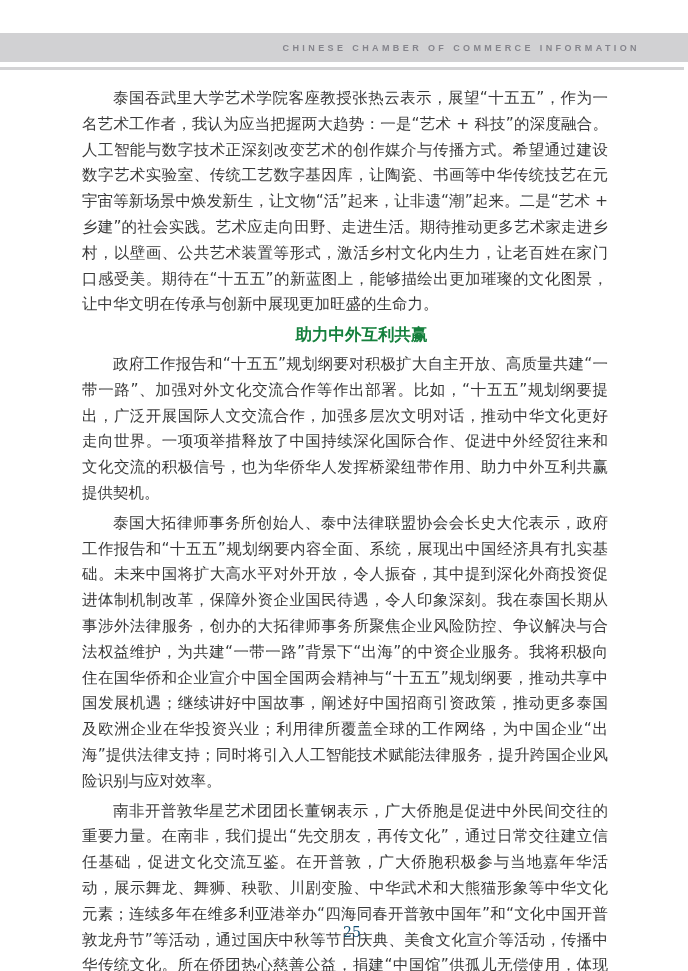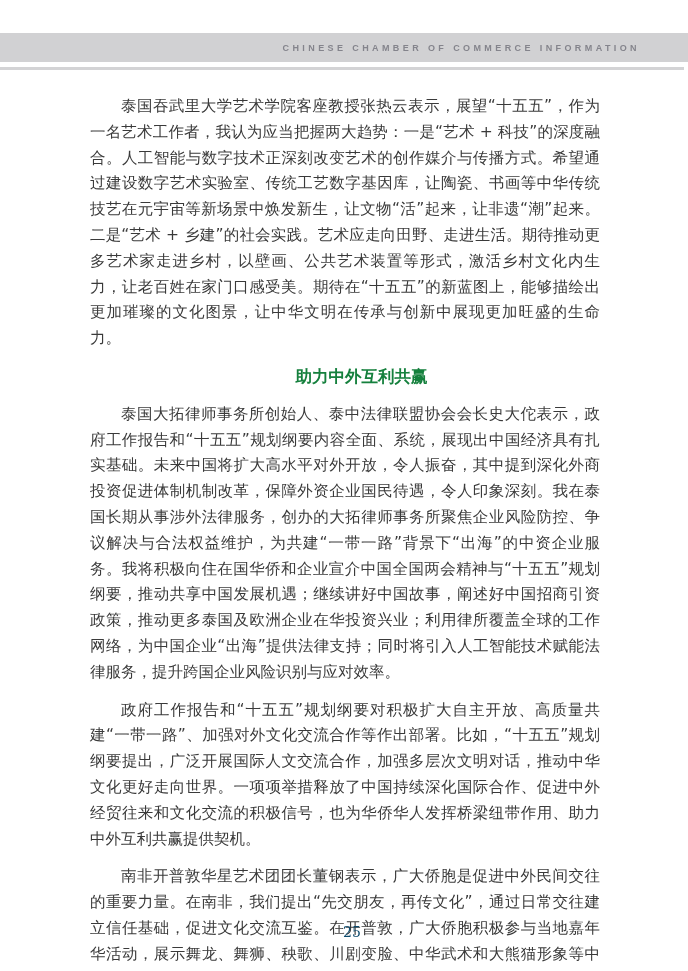--- a/index.html
+++ b/index.html
@@ -49,21 +49,21 @@
     top: 82px;
     left: 78px;
     width: 534px;
     color: #3a3a3a;
     font-size: 15.5px;
     line-height: 25.8px;
     text-align: justify;
     text-justify: inter-ideograph;
   }
   .content p {
-    margin: 12px;
+    margin: 4px;
     padding: 0;
     text-indent: 2em;
   }
   .section-heading {
     margin: 0;
     padding: 0;
     text-indent: 0;
     text-align: center;
     font-weight: bold;
     font-size: 16.5px;
@@ -93,22 +93,22 @@
     <span class="masthead-text">CHINESE CHAMBER OF COMMERCE INFORMATION</span>
   </div>
 
   <div class="masthead-rule"></div>
 
   <div class="content">
     <p>泰国吞武里大学艺术学院客座教授张热云表示，展望“十五五”，作为一名艺术工作者，我认为应当把握两大趋势：一是“艺术 + 科技”的深度融合。人工智能与数字技术正深刻改变艺术的创作媒介与传播方式。希望通过建设数字艺术实验室、传统工艺数字基因库，让陶瓷、书画等中华传统技艺在元宇宙等新场景中焕发新生，让文物“活”起来，让非遗“潮”起来。二是“艺术 + 乡建”的社会实践。艺术应走向田野、走进生活。期待推动更多艺术家走进乡村，以壁画、公共艺术装置等形式，激活乡村文化内生力，让老百姓在家门口感受美。期待在“十五五”的新蓝图上，能够描绘出更加璀璨的文化图景，让中华文明在传承与创新中展现更加旺盛的生命力。</p>
 
     <p class="section-heading">助力中外互利共赢</p>
 
+    <p>政府工作报告和“十五五”规划纲要对积极扩大自主开放、高质量共建“一带一路”、加强对外文化交流合作等作出部署。比如，“十五五”规划纲要提出，广泛开展国际人文交流合作，加强多层次文明对话，推动中华文化更好走向世界。一项项举措释放了中国持续深化国际合作、促进中外经贸往来和文化交流的积极信号，也为华侨华人发挥桥梁纽带作用、助力中外互利共赢提供契机。</p>
+
     <p>泰国大拓律师事务所创始人、泰中法律联盟协会会长史大佗表示，政府工作报告和“十五五”规划纲要内容全面、系统，展现出中国经济具有扎实基础。未来中国将扩大高水平对外开放，令人振奋，其中提到深化外商投资促进体制机制改革，保障外资企业国民待遇，令人印象深刻。我在泰国长期从事涉外法律服务，创办的大拓律师事务所聚焦企业风险防控、争议解决与合法权益维护，为共建“一带一路”背景下“出海”的中资企业服务。我将积极向住在国华侨和企业宣介中国全国两会精神与“十五五”规划纲要，推动共享中国发展机遇；继续讲好中国故事，阐述好中国招商引资政策，推动更多泰国及欧洲企业在华投资兴业；利用律所覆盖全球的工作网络，为中国企业“出海”提供法律支持；同时将引入人工智能技术赋能法律服务，提升跨国企业风险识别与应对效率。</p>
-
-    <p>政府工作报告和“十五五”规划纲要对积极扩大自主开放、高质量共建“一带一路”、加强对外文化交流合作等作出部署。比如，“十五五”规划纲要提出，广泛开展国际人文交流合作，加强多层次文明对话，推动中华文化更好走向世界。一项项举措释放了中国持续深化国际合作、促进中外经贸往来和文化交流的积极信号，也为华侨华人发挥桥梁纽带作用、助力中外互利共赢提供契机。</p>
 
     <p><span>南非开普敦华星艺术团团长董钢表示，广大侨胞是促进中外民间交往的重要力量。在南非，我们提出“先交朋友，再传文化”，通过日常交往建立信任基础，促进文化交流互鉴。在开普敦，广大侨胞积极参与当地嘉年华活动，展示舞龙、舞狮、秧歌、川剧变脸、中华武术和大熊猫形象等中华文化元素；连续多年在维多利亚港举办“四海同春开普敦中国年”和“文化中国开普敦龙舟节”等活动，通过国庆中秋等节日庆典、美食文化宣介等活动，传播中华传统文化。所在侨团热心慈善公益，捐建“中国馆”供孤儿无偿使用，体现华人社群回馈当地的社会责任；推动警民合作，曾组织南非警察赴福建培训，为因公殉职警察子女教育基金捐款，以增进对中国社会的理解。</span><span class="source-note">（来源：3月18日《人民日报海外版》）</span></p>
   </div>
 
   <div class="page-number">25</div>
 
 </div>
 
 </body></html>

